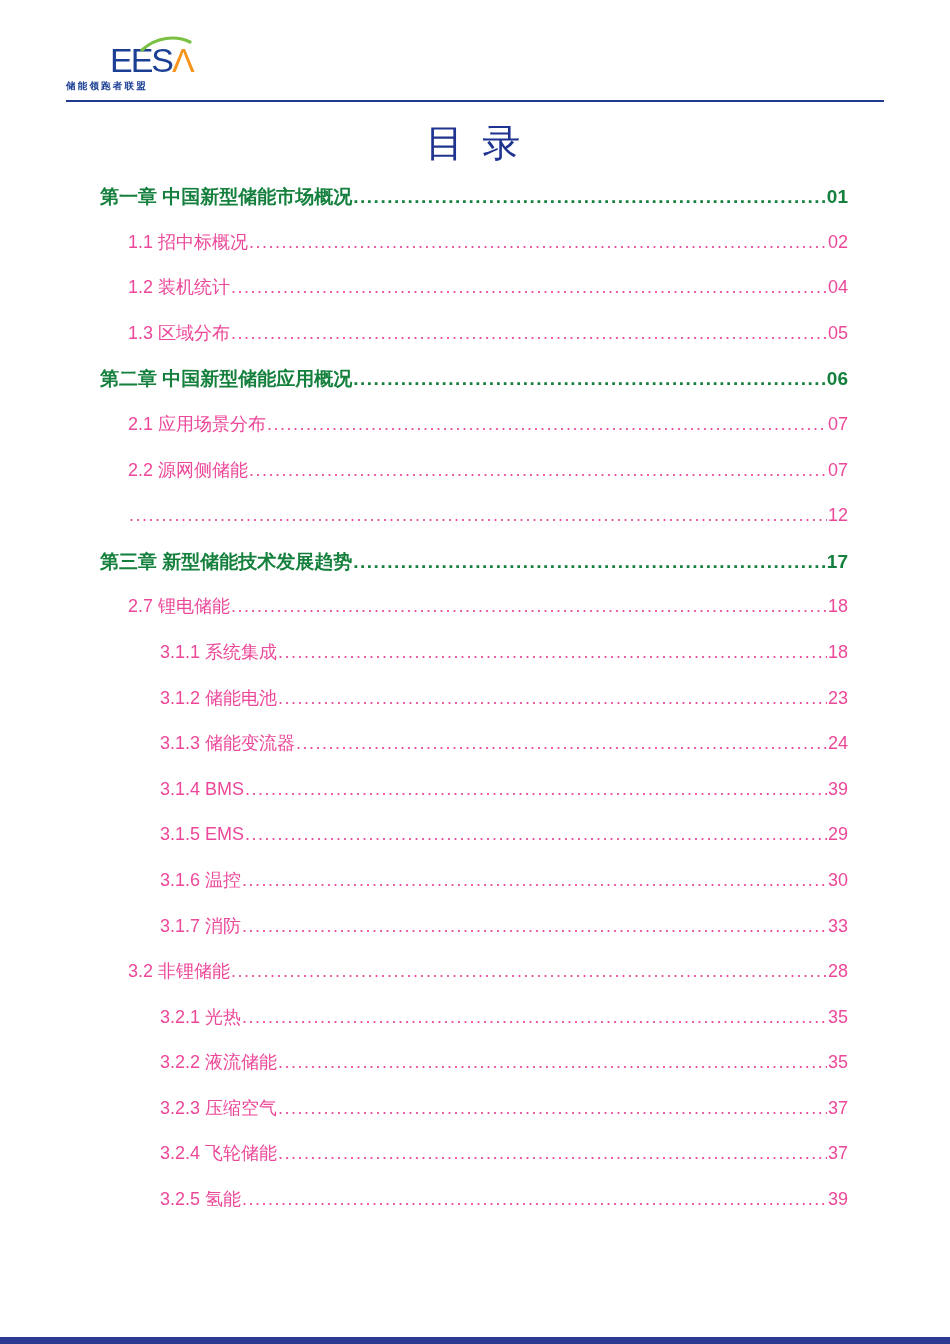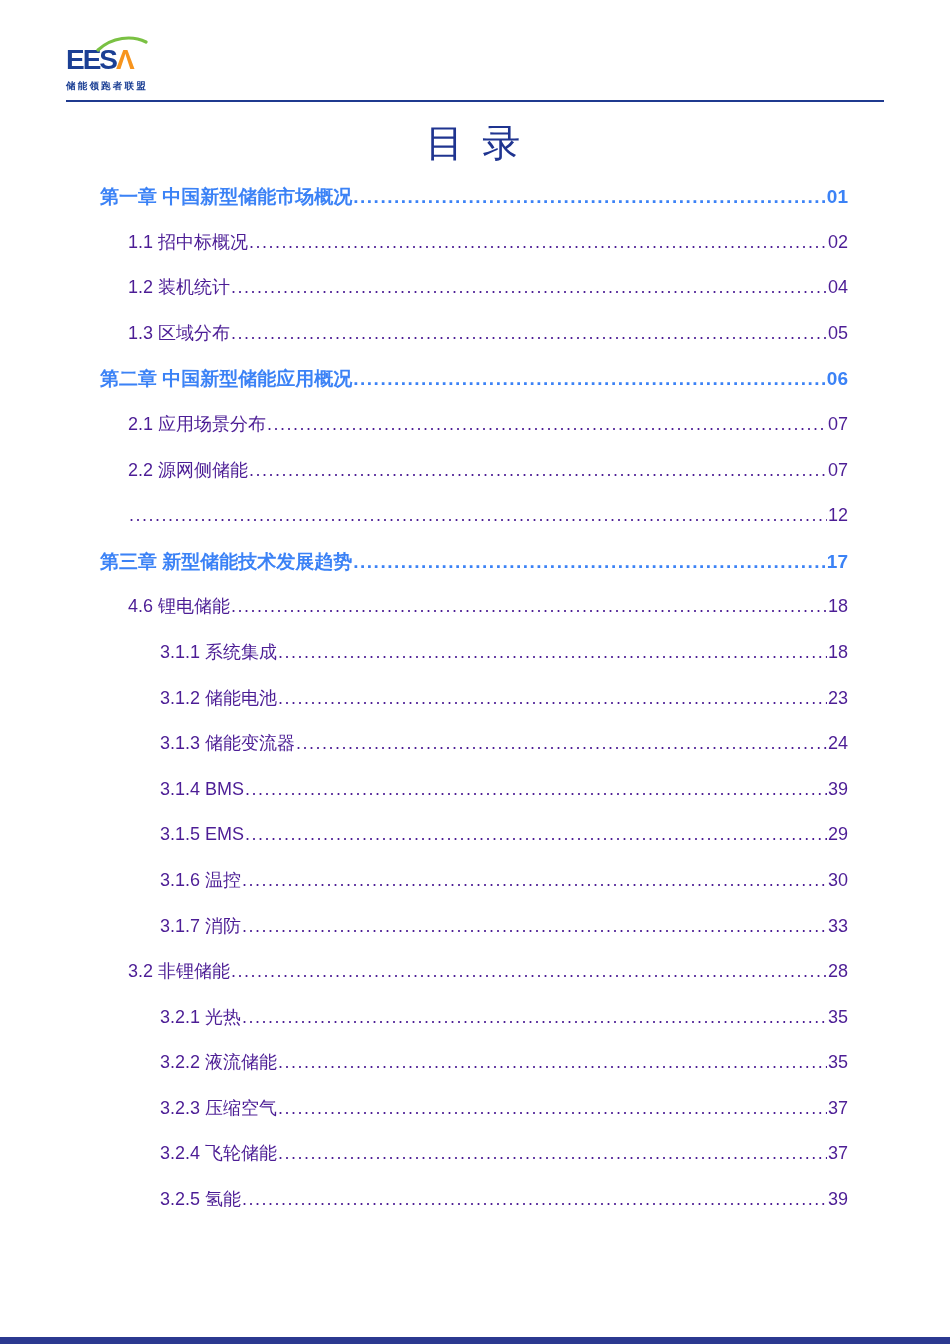--- a/index.html
+++ b/index.html
@@ -14,26 +14,27 @@
 
   
   .header-logo {
     position: absolute;
     top: 42px;
     left: 66px;
     width: 120px;
   }
   .logo-word {
     position: relative;
-    font-size: 28px;
+    font-size: 34px;
     line-height: 36px;
-    font-weight: 700;
+    font-weight: 400;
     letter-spacing: -2px;
     color: #1b3f94;
     white-space: nowrap;
+    margin-left: 44px;
   }
   .logo-word .orange { color: #f7941d; }
   .logo-swoosh {
     position: absolute;
     left: 30px;
     top: -7px;
     width: 52px;
     height: 18px;
     pointer-events: none;
   }
@@ -74,25 +75,25 @@
     top: 174px;
     left: 100px;
     width: 748px;
   }
   .toc-row {
     display: flex;
     align-items: baseline;
     height: 45.6px;
     line-height: 45.6px;
     font-size: 18px;
-    color: #4c1d95;
+    color: #ec4899;
     cursor: pointer;
   }
   .toc-row.chapter {
-    color: #3b82f6;
+    color: #15803d;
     font-weight: bold;
     font-size: 19px;
   }
   .toc-row.l2 { padding-left: 28px; }
   .toc-row.l3 { padding-left: 60px; }
   .toc-label { white-space: nowrap; }
   .toc-dots {
     flex: 1;
     overflow: hidden;
     white-space: nowrap;
@@ -172,21 +173,21 @@
       <div class="toc-row l2">
     <span class="toc-dots"></span>
     <span class="toc-page">12</span>
   </div>
       <div class="toc-row chapter">
     <span class="toc-label">第三章  新型储能技术发展趋势</span>
     <span class="toc-dots"></span>
     <span class="toc-page">17</span>
   </div>
       <div class="toc-row l2">
-    <span class="toc-label">4.6  锂电储能</span>
+    <span class="toc-label">2.7  锂电储能</span>
     <span class="toc-dots"></span>
     <span class="toc-page">18</span>
   </div>
       <div class="toc-row l3">
     <span class="toc-label">3.1.1  系统集成</span>
     <span class="toc-dots"></span>
     <span class="toc-page">18</span>
   </div>
       <div class="toc-row l3">
     <span class="toc-label">3.1.2  储能电池</span>

